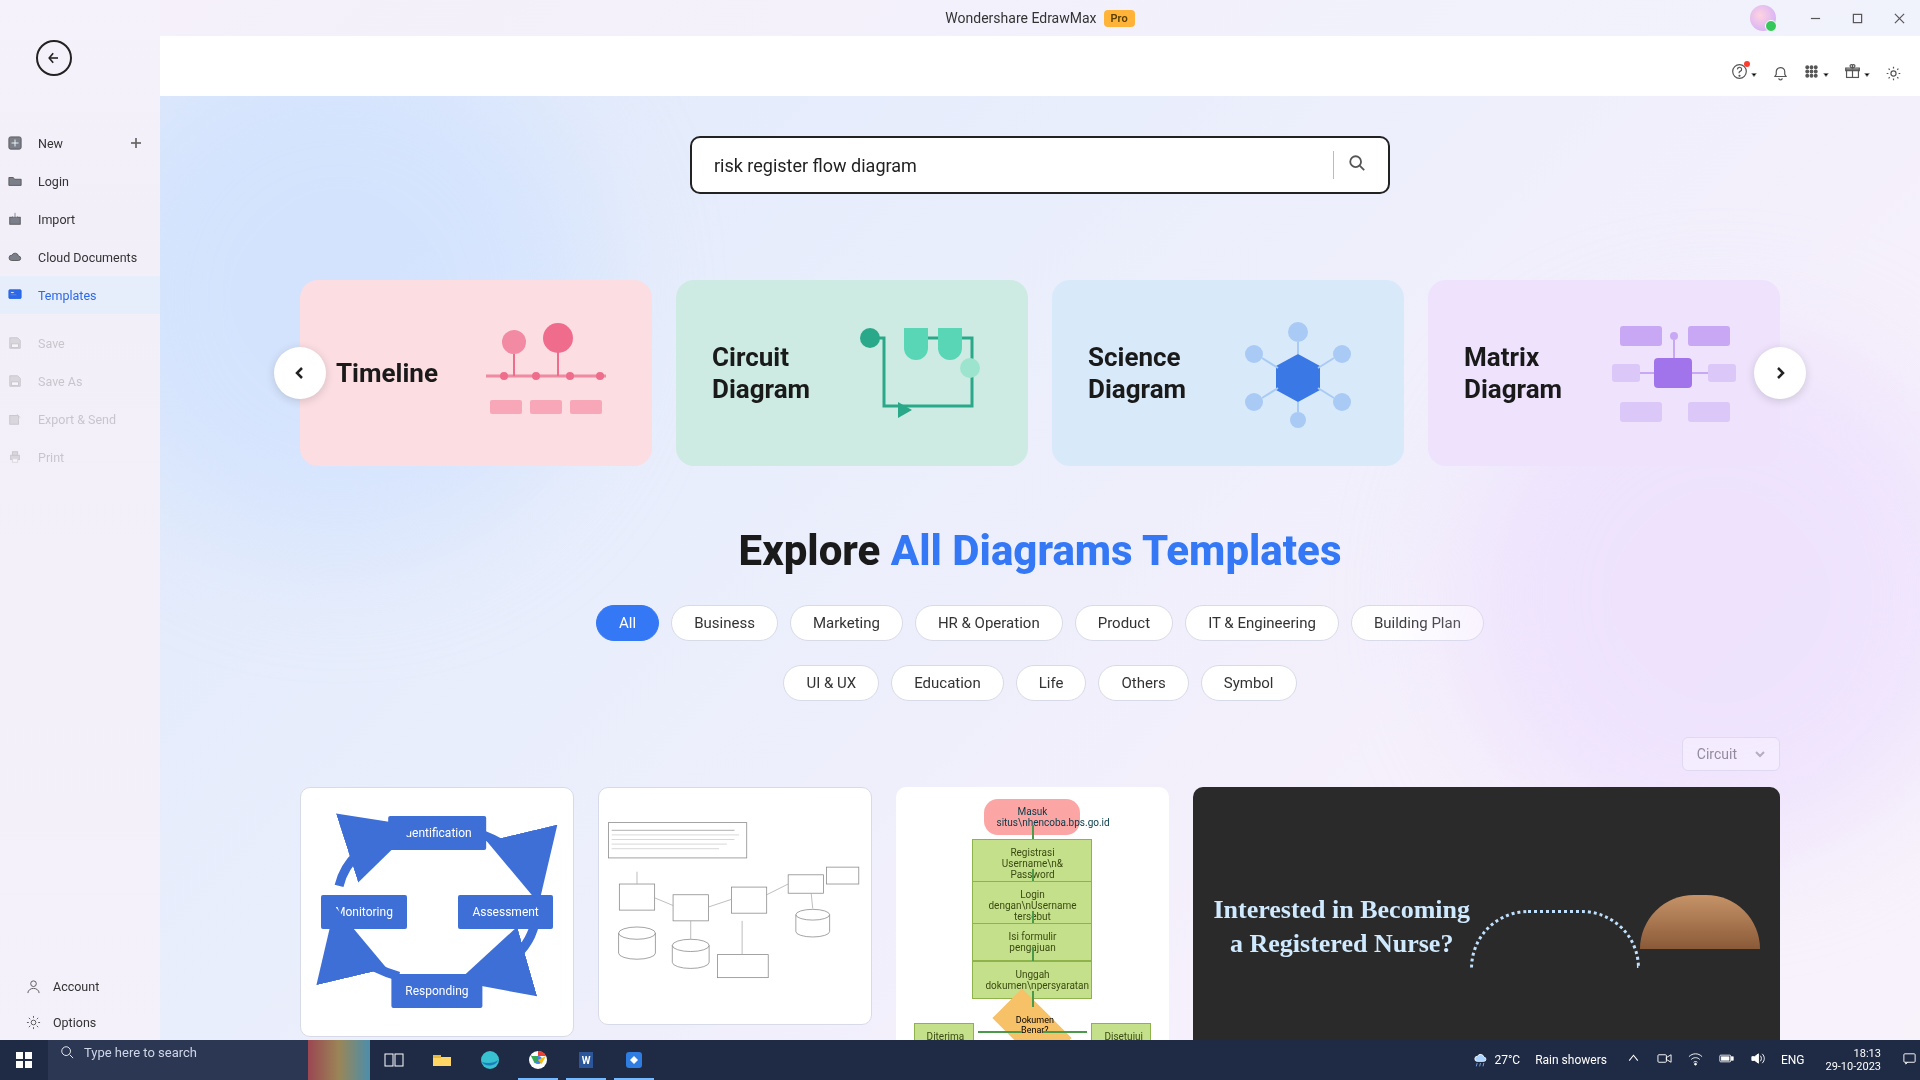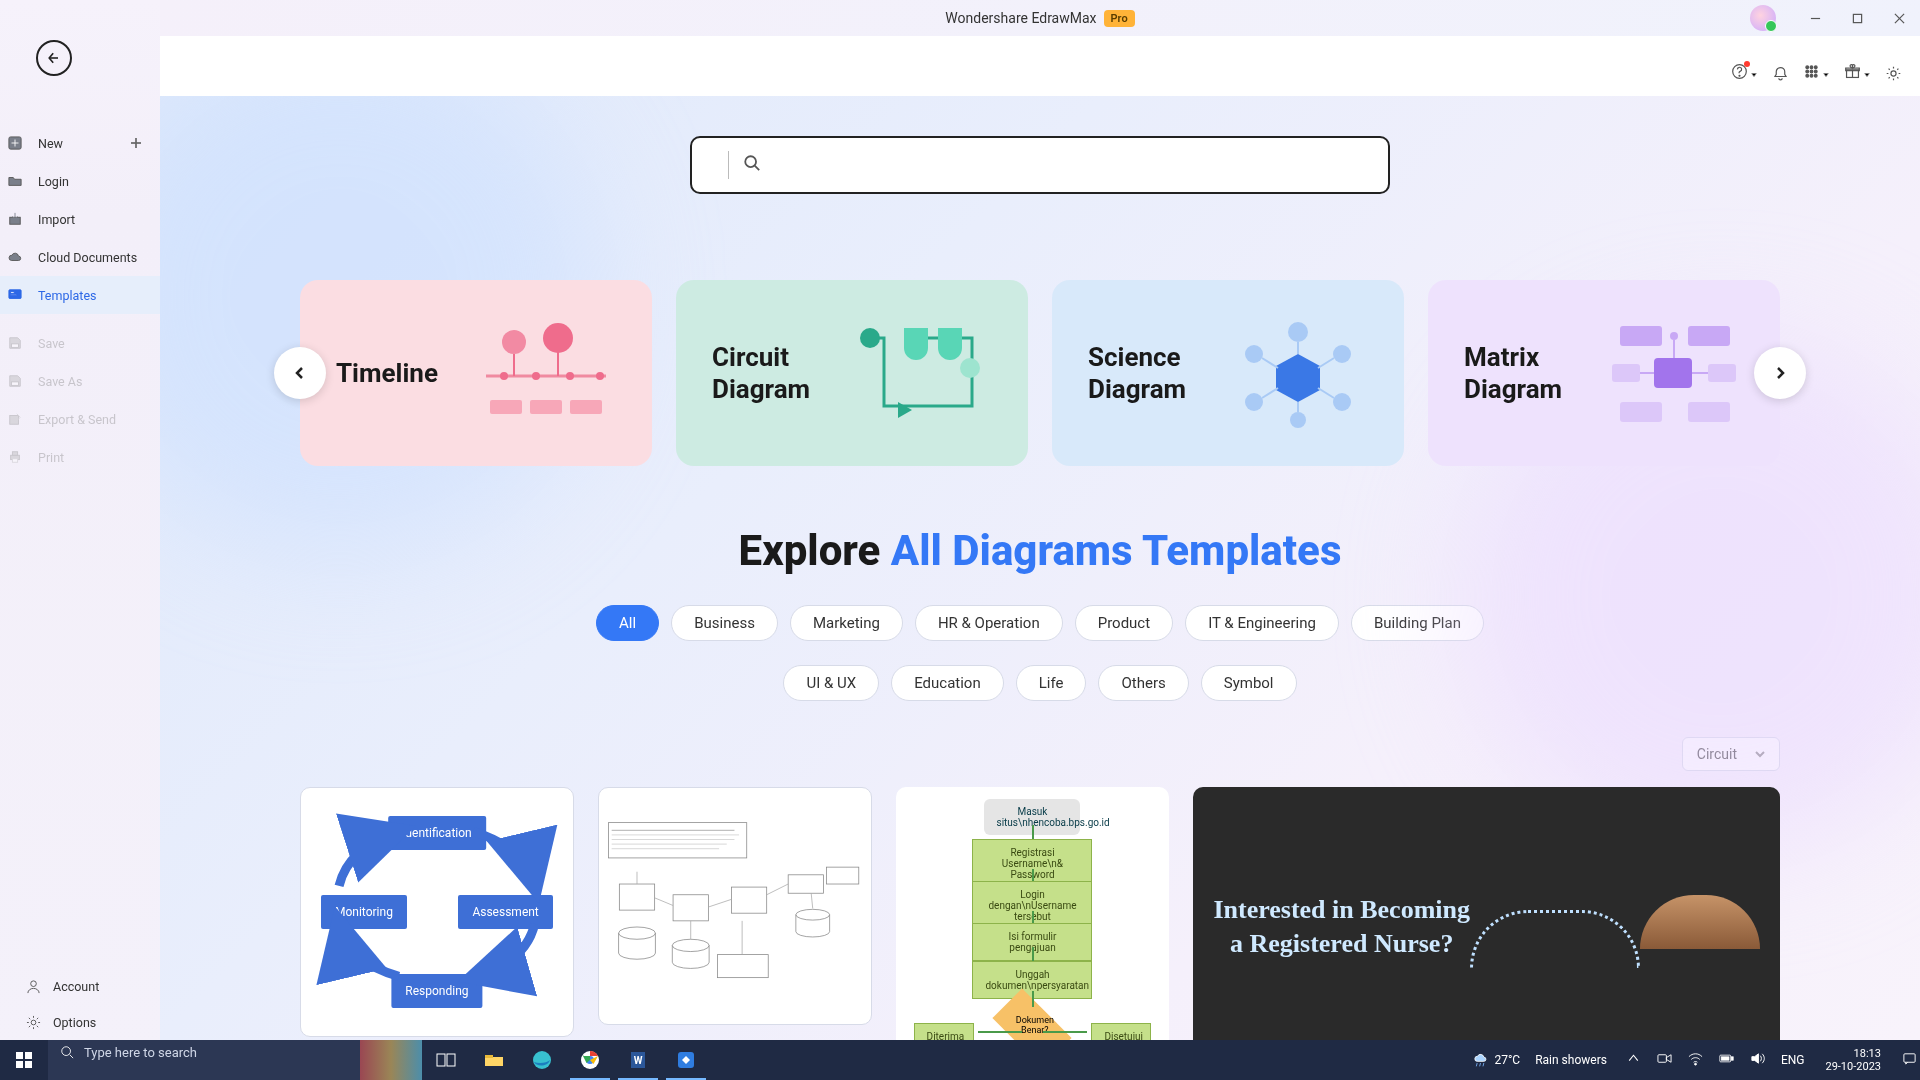--- a/index.html
+++ b/index.html
@@ -87,36 +87,36 @@
 .templates { margin: 16px 140px 0; display: flex; gap: 24px; }
 .tmpl { flex: 1; }
 .tmpl-card { border: 1.5px solid #d7dbe8; border-radius: 10px; background: #fff; height: 250px; overflow: hidden; cursor: pointer; position: relative; display:flex; align-items:center; justify-content:center; }
 .tmpl-title { font-size: 15px; color: #444; margin-top: 12px; }
 
 
 .rc-node{ position:absolute; background:#3e6fd6; color:#fff; font-size:12px; padding:10px 14px; border-radius:2px; }
 
 
 .gf{ position:absolute; padding:7px 12px; font-size:10px; text-align:center; }
-.gf.teal{ background:#e5e5e5; border-radius:6px; color:#063a47;}
+.gf.teal{ background:#fca5a5; border-radius:14px; color:#063a47;}
 .gf.lime{ background:#c5e08a; border:1px solid #8db34a; color:#3a4a12;}
 .gf.diamond{ width:70px; height:42px; background:#f7c167; transform:rotate(45deg); }
 .gf.diamond span{ transform:rotate(-45deg); display:block; font-size:9px; }
 .gf-line{ position:absolute; background:#4a9a4a; width:2px;}
 
 
 .nurse{ background:#2a2a2a; width:100%; height:100%; display:flex; flex-direction:row; align-items:center; padding:24px 20px;}
 .nurse-h{ color:#cfe9ff; font-family: Georgia, serif; font-size:26px; font-weight:600; text-align:center; line-height:1.3;}
 .nurse-dots{ margin-top:24px; width:170px; height:58px; border-top:3px dotted #bfe0ff; border-left:3px dotted #bfe0ff; border-right:3px dotted #bfe0ff; border-radius:80px 80px 0 0;}
 
 
 .taskbar { position: absolute; left: 0; right: 0; bottom: 0; height: 40px; background: #1f2a44; display: flex; align-items: center; color: #fff; font-size: 12px; }
 .tb-start { width: 48px; height: 100%; display: flex; align-items: center; justify-content: center; cursor: pointer; }
 .tb-start svg { width: 16px; height: 16px; fill: #fff; }
-.tb-search { height: 100%; background: #2c3754; display: flex; align-items: center; padding: 0 14px 16px 12px; width: 312px; cursor: text; }
+.tb-search { height: 100%; background: #2c3754; display: flex; align-items: center; padding: 0 14px 16px 12px; width: 260px; cursor: text; }
 .tb-search svg { width: 14px; height: 14px; stroke: #fff; fill: none; margin-right: 10px; }
 .tb-search span { color: #cfd6e6; font-size: 13px; }
 .tb-anim { width:62px; height:100%; background:linear-gradient(90deg,#ff5e5e,#ffd166,#70e0ff); opacity:.55; }
 .tb-icons { display: flex; height: 100%; }
 .tb-icon { width: 48px; display: flex; align-items: center; justify-content: center; cursor: pointer; position: relative; }
 .tb-icon.active::after { content:''; position:absolute; bottom:0; left:4px; right:4px; height:2px; background:#76b9ff; }
 .tb-icon svg { width: 22px; height: 22px; }
 .tb-right { margin-left: auto; display: flex; align-items: center; height: 100%; gap: 10px; }
 .tb-right .mini { padding: 0 3px; cursor: pointer; }
 .tb-right svg { width: 15px; height: 15px; stroke: #fff; fill: none; }
@@ -315,20 +315,21 @@
     </div>
   </div>
 </div>
 
 <div class="main">
   <div class="blur-spot a"></div>
     <div class="blur-spot b"></div>
 
   <div class="search-wrap">
     <div class="search-box">
+      <input class="search-input" value="risk register flow diagram" style="">
       <div class="search-div"></div>
       <div class="search-btn"><svg viewBox="0 0 20 20">
             <circle cx="8.5" cy="8.5" r="6"></circle>
             <line x1="13" y1="13" x2="18" y2="18"></line>
           </svg></div>
     </div>
   </div>
 
   <div class="all-collections">
     <span>All Collections</span>

